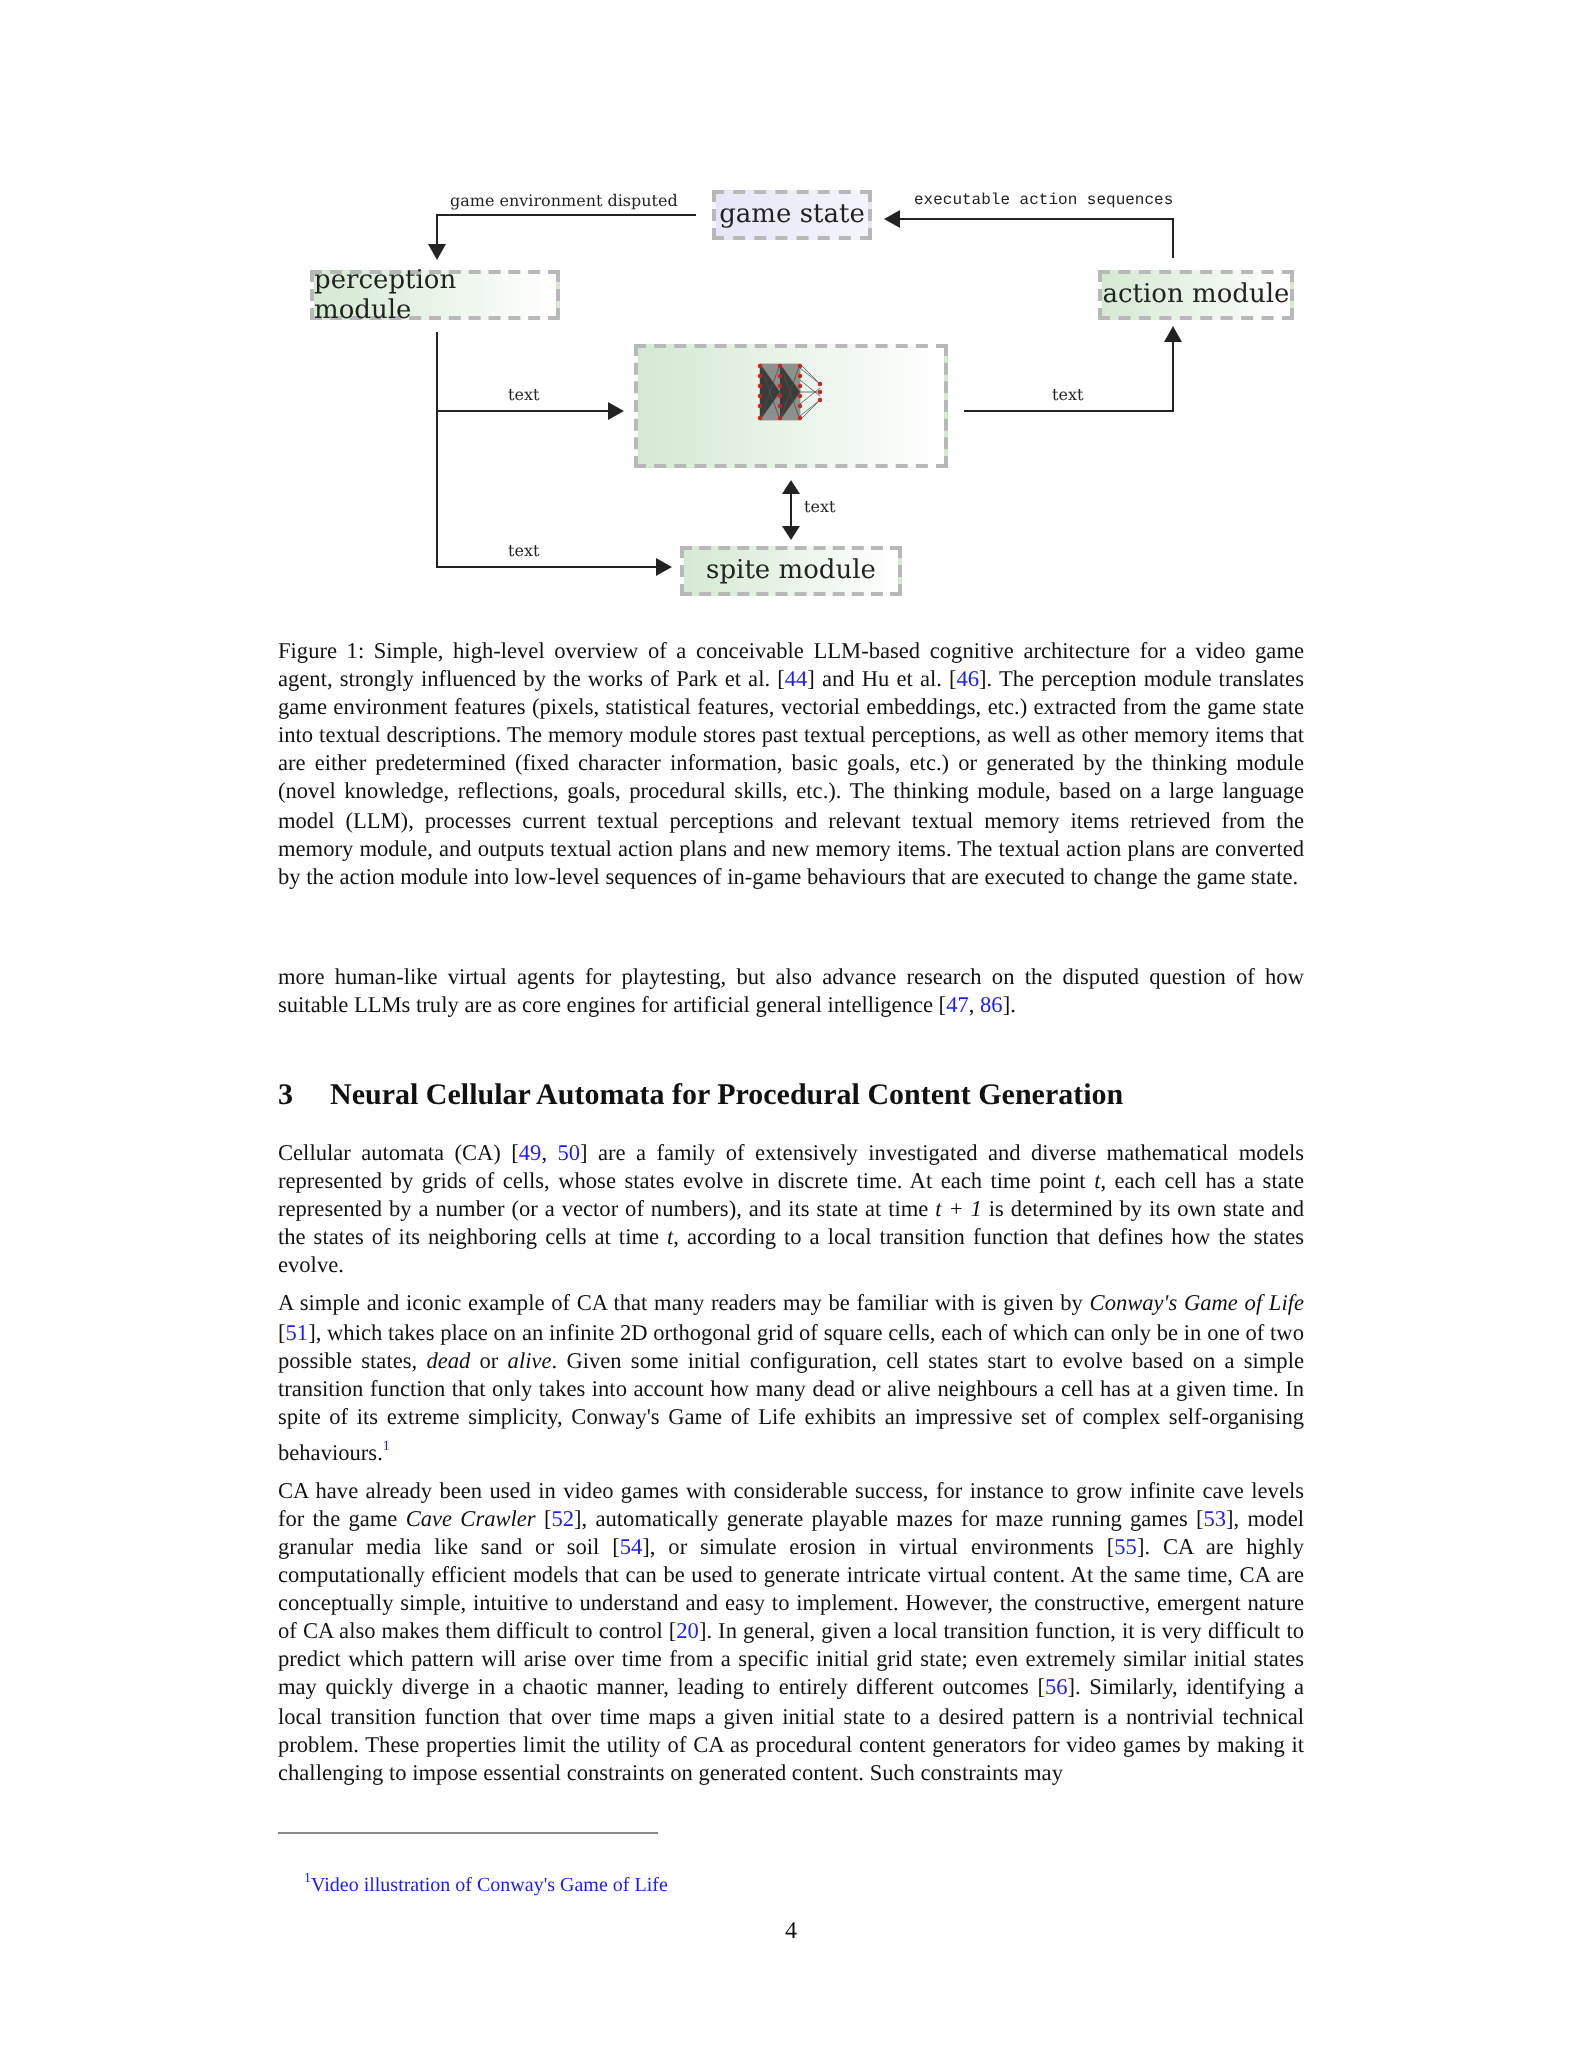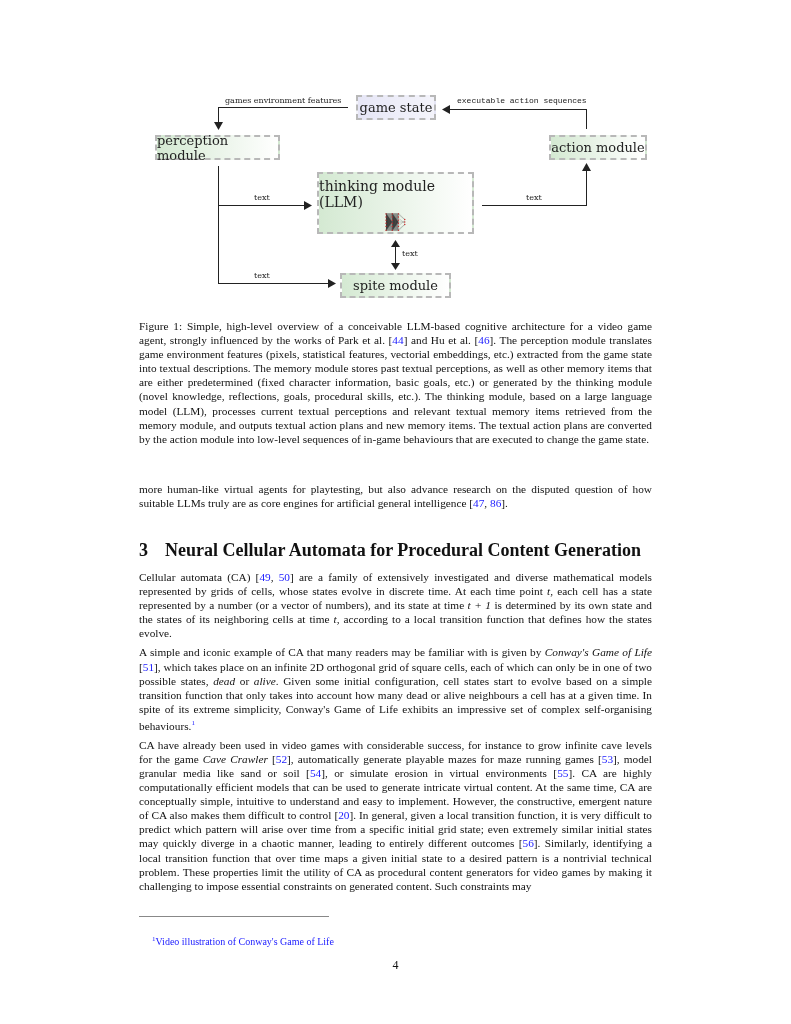--- a/index.html
+++ b/index.html
@@ -16,21 +16,21 @@
   .box.lav { background: linear-gradient(90deg, #e6e6f6 0%, #f4f4fb 100%); }
   .box.think { flex-direction: column; justify-content: flex-start; padding-top: 4px; font-size: 14px; }
   .lbl { position: absolute; font-family: "DejaVu Serif", "Liberation Serif", serif; font-size: 8px; color: #222; white-space: nowrap; }
   .line { position: absolute; background: #222; }
 
   
   .caption, .para { position: absolute; left: 139px; width: 513px; font-size: 11.3px; line-height: 14.1px;
                     text-align: justify; }
   .para p { margin: 0 0 5px 0; }
   .cite { color: #1a1aff; }
-  .h3 { position: absolute; left: 139px; top: 540px; font-size: 18px; font-weight: bold; white-space: nowrap; }
+  .h3 { position: absolute; left: 139px; top: 540px; font-size: 15px; font-weight: bold; white-space: nowrap; }
   .h3 .num { display: inline-block; width: 26px; }
   .fn-rule { position: absolute; left: 139px; top: 916px; width: 190px; height: 1px; background: #888; }
   .footnote { position: absolute; left: 152px; top: 935px; font-size: 10px; color: #1a1aff; }
   .footnote sup { font-size: 7px; }
   .pagenum { position: absolute; left: 0; width: 791px; top: 958px; text-align: center; font-size: 12px; }
   sup.fnref { font-size: 7px; color: #1a1aff; }
 </style>
 </head>
 <body>
 
@@ -44,21 +44,20 @@
 
     <div class="box green" style="left:155px;top:135px;width:125px;height:25px;justify-content:flex-end;">
       <span>perception module</span>
     </div>
 
     <div class="box green" style="left:549px;top:135px;width:98px;height:25px;">
       <span>action module</span>
     </div>
 
     <div class="box green think" style="left:317px;top:172px;width:157px;height:62px;">
-      <span>thinking module (LLM)</span>
       <svg width="36" height="32" viewBox="0 0 36 32" style="margin-top:2px;">
         <g stroke="#333" stroke-width="0.4" opacity="0.85">
           <path d="M2 2 L12 16 L2 30 M2 2 L12 30 M2 30 L12 2 M12 2 L22 16 L12 30 M12 2 L22 30 M12 30 L22 2 M22 2 L32 12 M22 30 L32 20 M22 16 L32 16"></path>
           <rect x="2" y="2" width="20" height="28" fill="#333" opacity="0.6"></rect>
           <path d="M22 4 L32 12 M22 28 L32 20 M22 10 L32 18 M22 22 L32 14"></path>
         </g>
         <g fill="#cc2222">
           <circle cx="2" cy="3" r="1.1"></circle>
             <circle cx="2" cy="8" r="1.1"></circle>
             <circle cx="2" cy="13" r="1.1"></circle>
@@ -86,21 +85,21 @@
 
     <div class="box green" style="left:340px;top:273px;width:111px;height:25px;">
       <span>spite module</span>
     </div>
 
     <div class="line" style="left:218px;top:107px;width:130px;height:1px;"></div>
     <div class="line" style="left:218px;top:107px;width:1px;height:18px;"></div>
     <svg style="position:absolute;left:214px;top:122px;" width="9" height="8">
         <polygon points="0,0 9,0 4.5,8" fill="#222"></polygon>
       </svg>
-    <span class="lbl" style="left:225px;top:96px;">games environment features</span>
+    <span class="lbl" style="left:225px;top:96px;">game environment disputed</span>
 
     <div class="line" style="left:448px;top:109px;width:139px;height:1px;"></div>
     <div class="line" style="left:586px;top:109px;width:1px;height:20px;"></div>
     <svg style="position:absolute;left:442px;top:105px;" width="8" height="9">
         <polygon points="0,4.5 8,0 8,9" fill="#222"></polygon>
       </svg>
     <span class="lbl" style="left:457px;top:96px;font-family:Liberation Mono, monospace;">executable action sequences</span>
 
     <div class="line" style="left:218px;top:166px;width:1px;height:117px;"></div>
 

